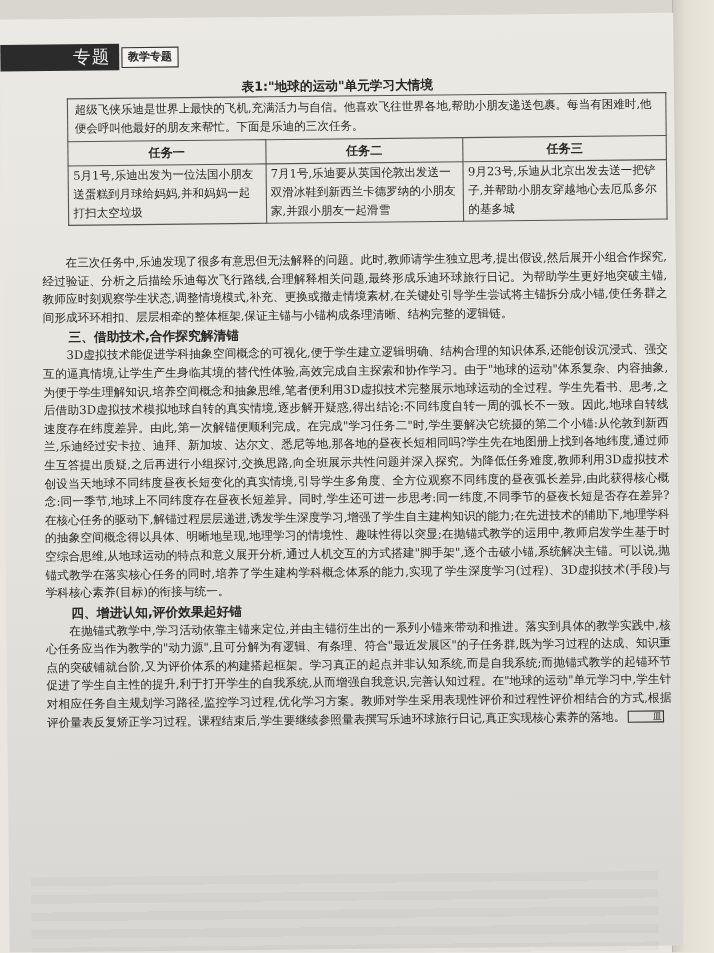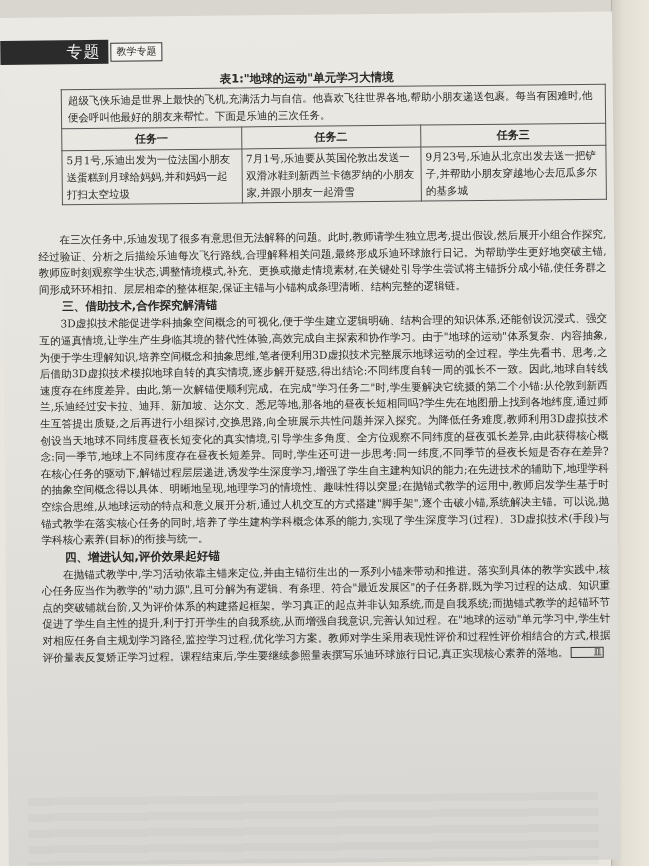--- a/index.html
+++ b/index.html
@@ -25,21 +25,21 @@
     background: #d9d6cf;
   }
   .header { position: absolute; left: 0; top: 22px; height: 26px; display: flex; align-items: center; }
   .header .dark {
     background: #2b2b2b; color: #f1f1f1; height: 24px; width: 100px;
     display: flex; align-items: center; justify-content: flex-end; padding-right: 8px;
     font-family: "DejaVu Sans", sans-serif; font-size: 16px; letter-spacing: 1px;
   }
   .header .boxed {
     border: 1.5px solid #333; background: #f3f2ef; height: 17px; padding: 0 5px;
-    margin-left: 2px; font-size: 10px; font-weight: normal;
+    margin-left: 2px; font-size: 10px; font-weight: bold;
     display: flex; align-items: center;
   }
   .table-title {
     position: absolute; left: 0; width: 612px; top: 56px; text-align: center;
     font-family: "DejaVu Sans", sans-serif; font-weight: bold; font-size: 11.5px;
   }
   table.scenario {
     position: absolute; left: 60px; top: 72px; width: 545px;
     border-collapse: collapse; font-size: 10.5px; line-height: 17px;
     font-family: "DejaVu Serif", serif;

